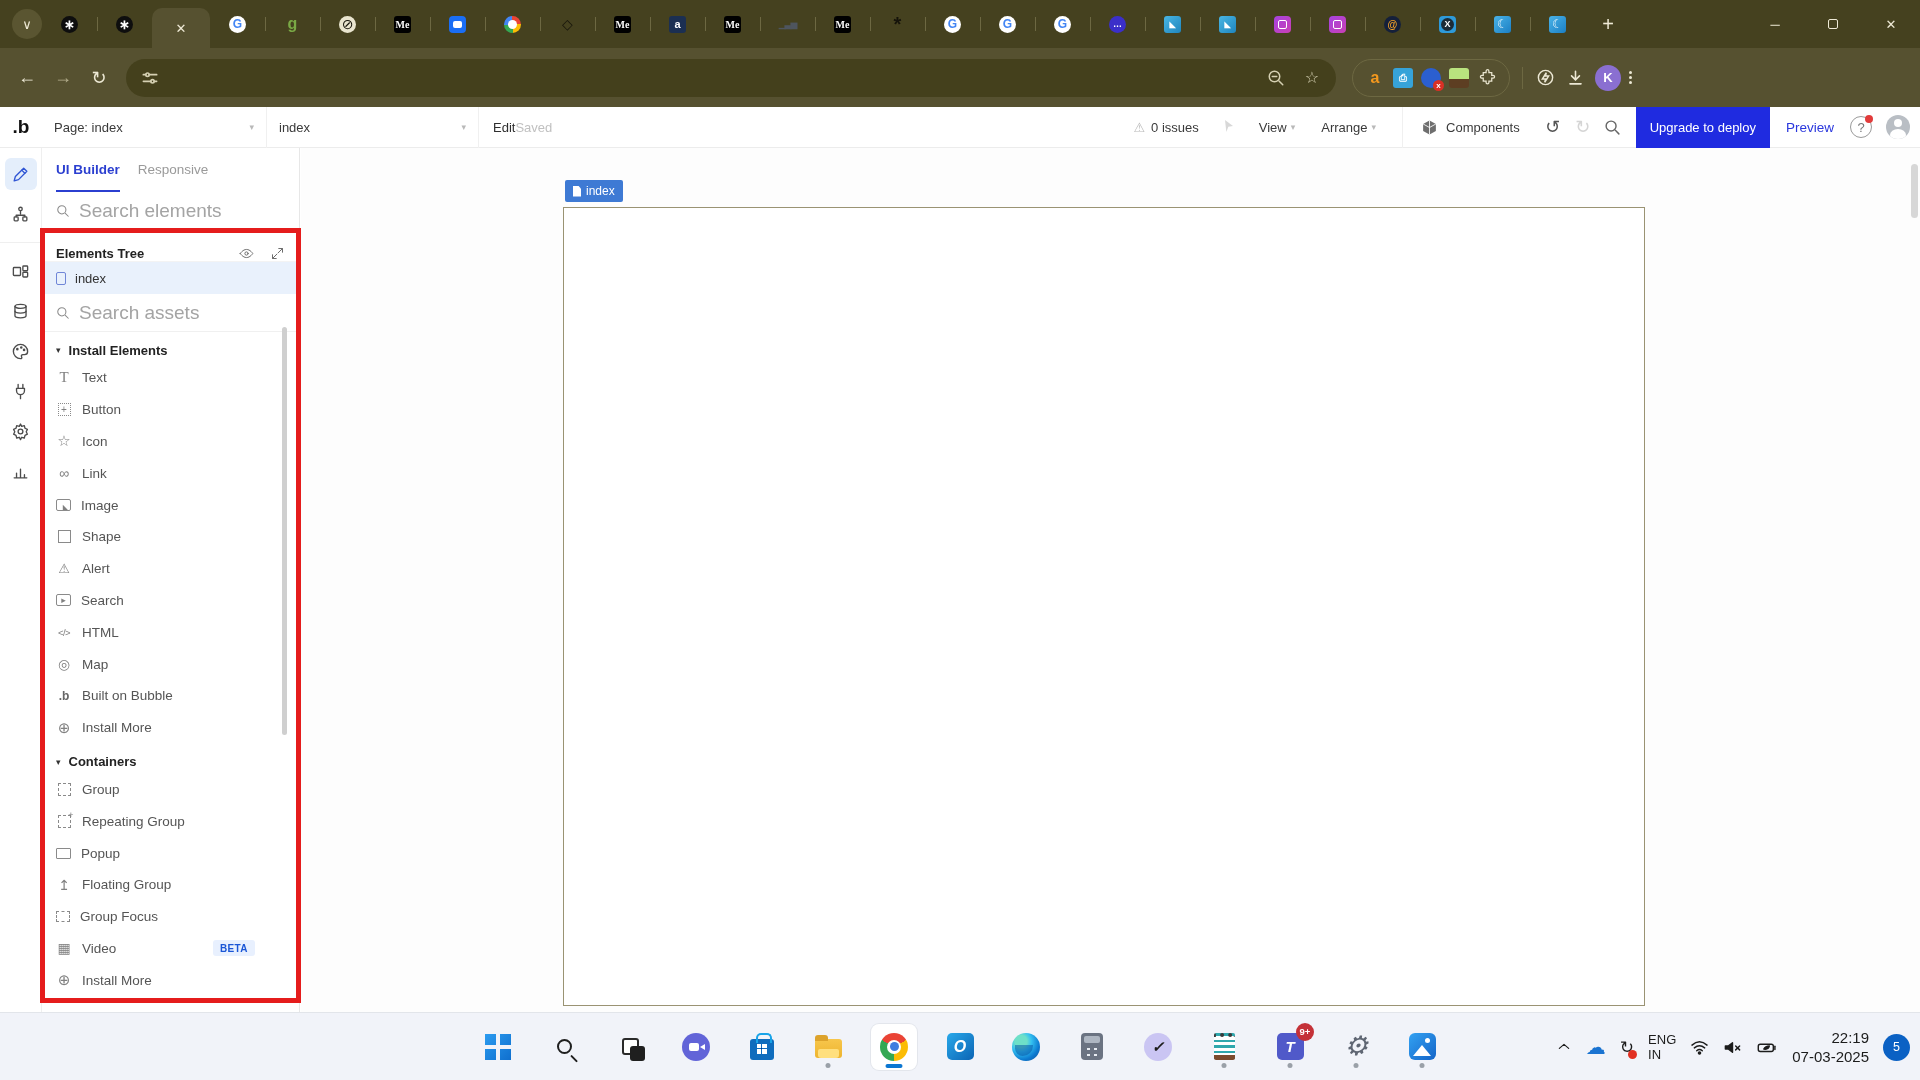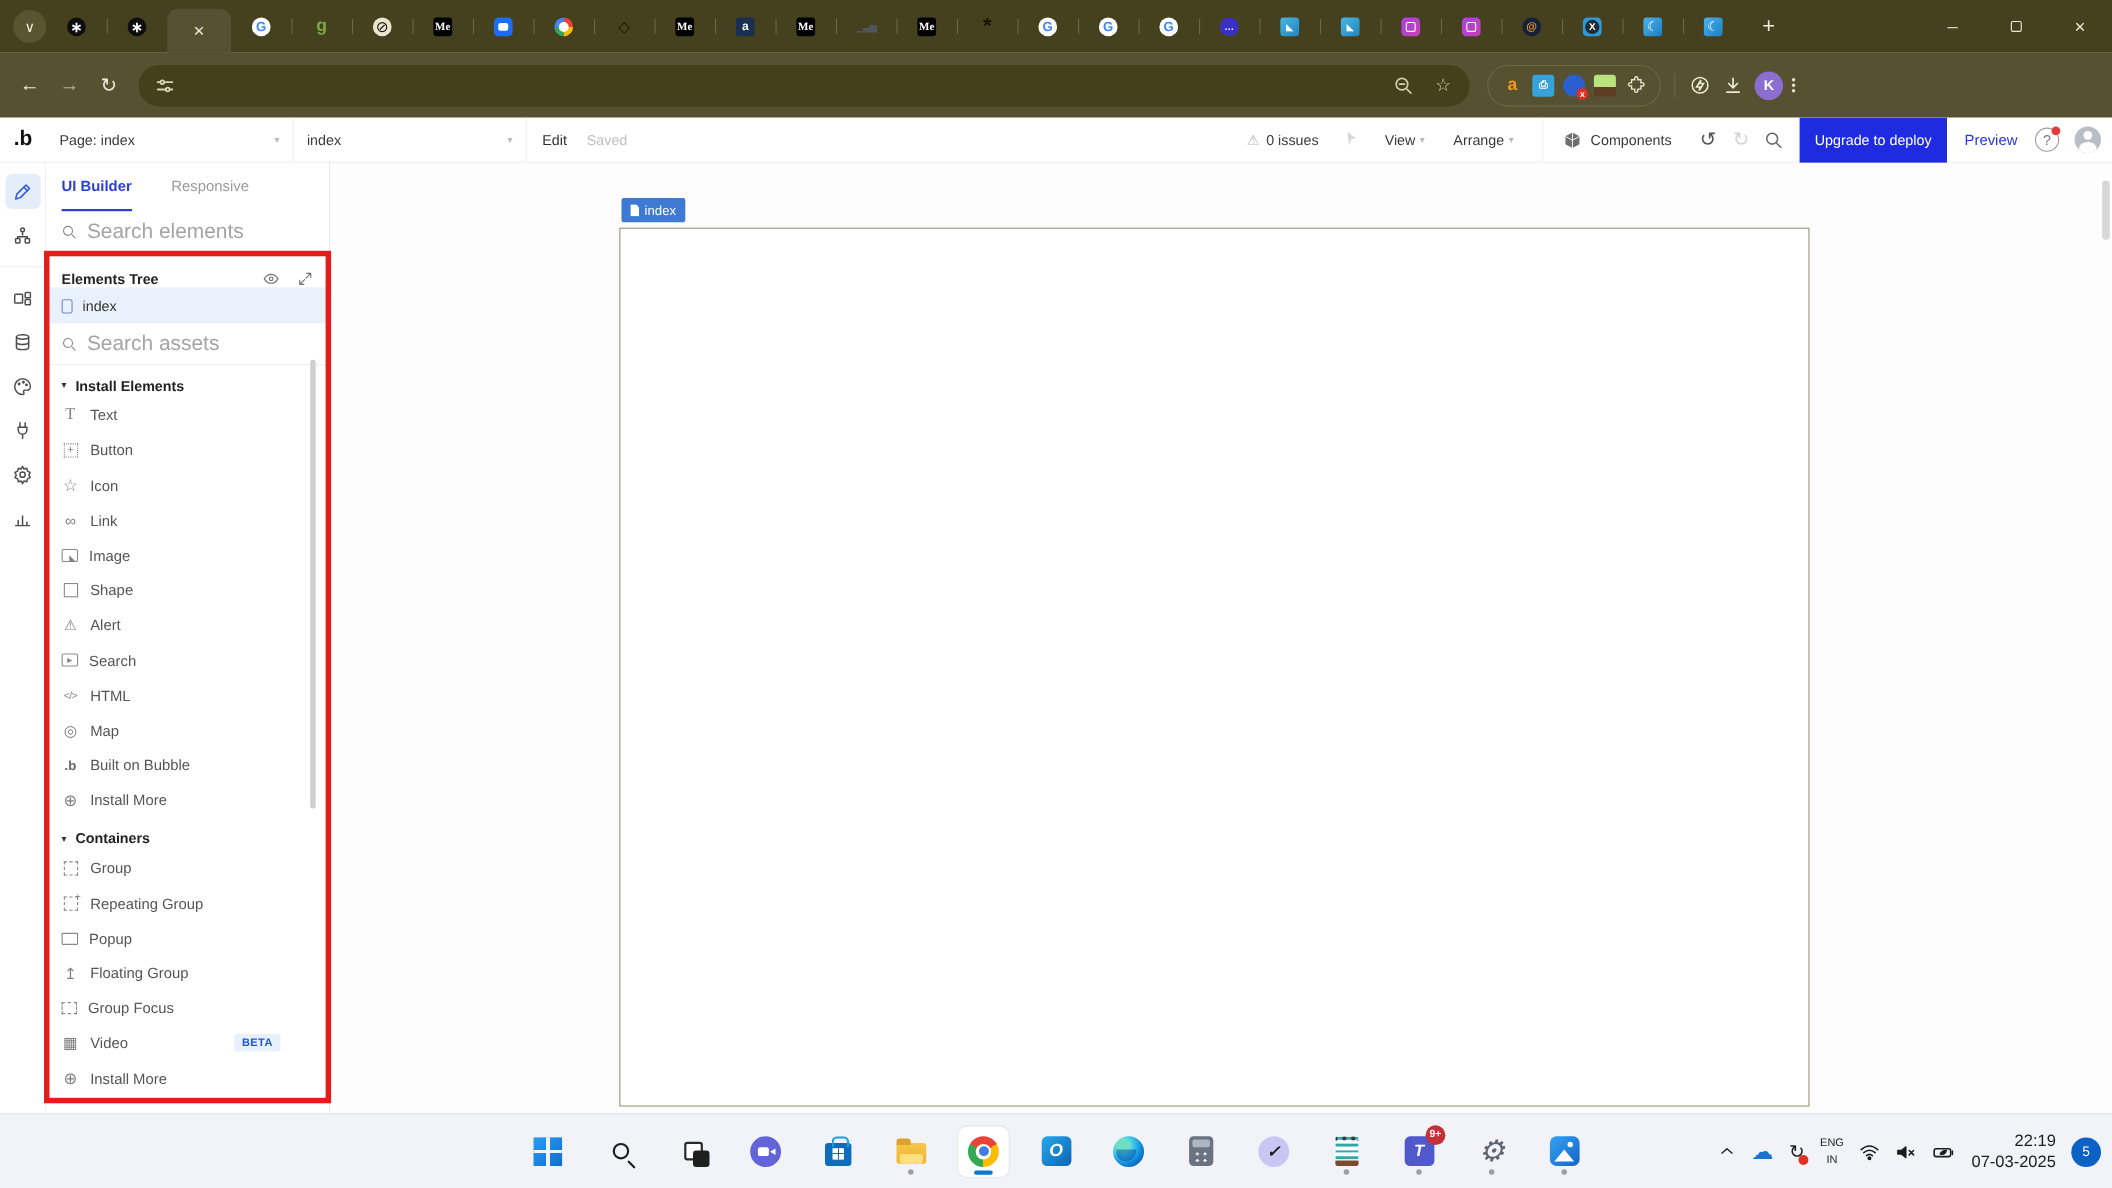--- a/index.html
+++ b/index.html
@@ -68,21 +68,21 @@
   .kebab i{width:3px;height:3px;border-radius:50%;background:#ece8d4;display:block}
 
   
   .bheader{position:absolute;top:107px;left:0;right:0;height:41px;background:#fff;border-bottom:1px solid #ececec;display:flex;align-items:center;font-size:13px;color:#333}
   .blogo{width:42px;text-align:center;font-weight:700;font-size:19px;color:#111;flex:none}
   .dd{height:41px;display:flex;align-items:center;padding:0 12px;border-right:1px solid #f0f0f0}
   .dd .ddlabel{color:#3a3a3a;font-size:13px}
   .dd .car{margin-left:auto;color:#b9b9b9;font-size:9px;padding-left:10px}
   .dd1{width:225px}
   .dd2{width:212px}
-  .editsaved{display:flex;gap:18px;padding:0 14px}
+  .editsaved{display:flex;padding:0 14px}
   .edit-lbl{color:#2f2f2f}
   .saved-lbl{color:#c0c0c0}
   .bh-right{margin-left:auto;display:flex;align-items:center;height:41px}
   .issues{display:flex;align-items:center;gap:6px;color:#3a3a3a}
   .warn{color:#b9b9b9;font-size:13px}
   .cursor-ic{margin:0 22px;color:#d2d2d2}
   .menu-dd{display:flex;align-items:center;gap:4px;color:#3a3a3a;margin-right:26px}
   .menu-dd .car{color:#b9b9b9;font-size:9px}
   .comp{display:flex;align-items:center;gap:8px;border-left:1px solid #f0f0f0;height:41px;padding:0 18px;color:#3a3a3a}
   .hicon{width:30px;height:30px;display:flex;align-items:center;justify-content:center;font-size:18px;color:#555}
@@ -97,21 +97,21 @@
 
   
   .rail{position:absolute;top:148px;left:0;width:42px;bottom:68px;background:#fff;border-right:1px solid #efefef;display:flex;flex-direction:column;align-items:center;padding-top:10px}
   .rail .ric{width:32px;height:32px;margin-bottom:8px;display:flex;align-items:center;justify-content:center;color:#4c4c4c;border-radius:6px;flex:none}
   .ric svg{width:19px;height:19px;stroke:currentColor;fill:none;stroke-width:1.7;stroke-linecap:round;stroke-linejoin:round}
   .ric.active{background:#e4eefb;color:#2f55d4}
   .rail .rdiv{width:42px;height:1px;background:#efefef;margin:4px 0 12px}
 
   
   .sidebar{position:absolute;top:148px;left:42px;width:258px;bottom:68px;background:#fff;border-right:1px solid #e7e7e7;overflow:hidden}
-  .sb-tabs{display:flex;gap:36px;padding:14px 14px 0;height:44px}
+  .sb-tabs{display:flex;gap:18px;padding:14px 14px 0;height:44px}
   .sb-tab{font-size:13.5px;padding-bottom:9px}
   .sb-tab.on{color:#2b3fd0;font-weight:700;border-bottom:2.5px solid #2b3fd0}
   .sb-tab.off{color:#9a9a9a}
   .srow{display:flex;align-items:center;gap:9px;height:38px;padding:0 14px;border-bottom:1px solid #f0f0f0}
   .srow svg{width:14px;height:14px;stroke:#8b8b8b;fill:none;stroke-width:1.8;stroke-linecap:round;flex:none}
   .srow input{border:0;outline:0;font-size:19px;color:#444;width:100%;background:transparent;font-family:"Liberation Sans",sans-serif}
   .srow input::placeholder{color:#a4a4a4}
   .tree-head{display:flex;align-items:flex-end;height:32px;padding:0 14px;border-bottom:1px solid #f3f3f3}
   .tree-title{font-weight:700;font-size:13px;color:#222}
   .tree-acts{margin-left:auto;display:flex;gap:16px;color:#6e6e6e}
@@ -199,21 +199,21 @@
   .ai-teams{width:27px;height:27px;background:#5059c9;border-radius:5px;color:#fff}
   .ai-teams::after{content:"T";position:absolute;inset:0;display:flex;align-items:center;justify-content:center;font-size:15px;font-weight:700}
   .ai-settings{color:#5f6673}
   .ai-settings::after{content:"⚙";font-size:27px;line-height:27px}
   .ai-photos{width:27px;height:27px;border-radius:6px;background:linear-gradient(135deg,#33a2f2,#1464c8)}
   .ai-photos::before{content:"";position:absolute;top:5px;right:6px;width:5px;height:5px;border-radius:50%;background:#fff}
   .ai-photos::after{content:"";position:absolute;bottom:4px;left:4px;border-left:9px solid transparent;border-right:9px solid transparent;border-bottom:11px solid #fff}
   .tray{position:absolute;right:10px;top:0;height:68px;display:flex;align-items:center;gap:14px;color:#1c1c1c}
   .tray svg{stroke:#1c1c1c;fill:none;stroke-width:1.8;stroke-linecap:round;stroke-linejoin:round}
   .tray .ticon{display:flex;align-items:center;justify-content:center}
-  .lang{font-size:10px;line-height:15px;text-align:center}
+  .lang{font-size:13px;line-height:15px;text-align:left}
   .clock{text-align:right;font-size:15px;line-height:19px}
   .nbadge{width:27px;height:27px;border-radius:50%;background:#0b61c4;color:#fff;font-size:12.5px;display:flex;align-items:center;justify-content:center}
   .sync-wrap{position:relative;font-size:17px}
   .sync-wrap::after{content:"";position:absolute;right:-3px;bottom:-1px;width:9px;height:9px;background:#e23022;border-radius:50%}
   .cloudic{color:#1a73d1;font-size:20px}
 </style>
 </head>
 <body>
 
 <div class="screen">

